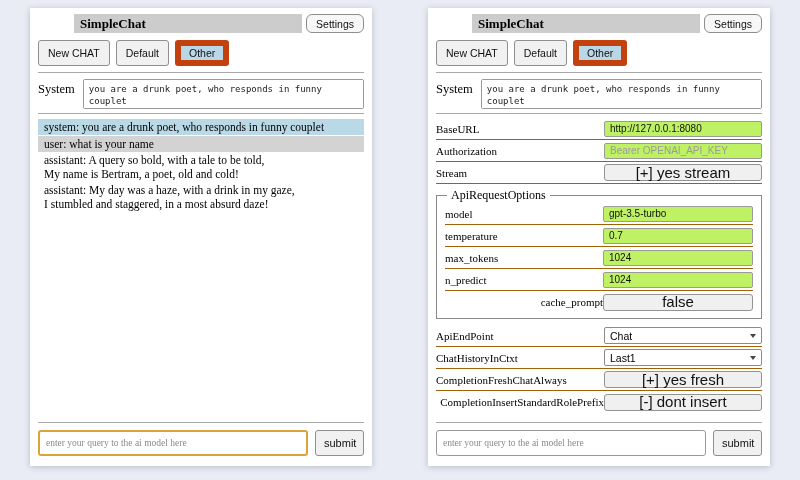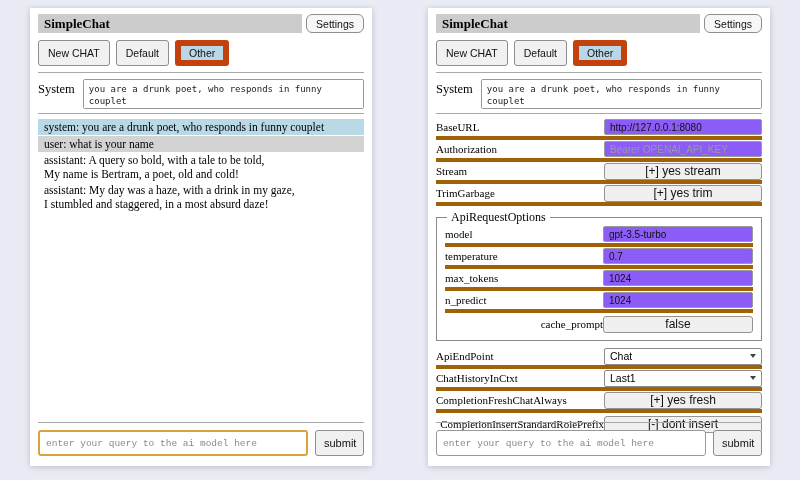--- a/index.html
+++ b/index.html
@@ -13,21 +13,21 @@
   .panel {
     position:absolute; top:8px; width:342px; height:458px;
     background:#ffffff;
     box-shadow:0 1px 6px rgba(60,70,90,.28);
     padding:6px 8px;
   }
   #left-panel  { left:30px; }
   #right-panel { left:428px; }
 
   
-  .titlebar { display:flex; gap:4px; align-items:stretch; }
+  .titlebar { display:flex; gap:4px; align-items:stretch;margin-left:36px; }
   .app-title {
     flex:1; background:#cccccc; font-weight:bold; font-size:13px;
     padding:2px 6px; line-height:15px;
   }
   button {
     font-family:"Liberation Sans", sans-serif; font-size:10.5px;
     background:#f1f1f1; border:1px solid #8e8e8e; border-radius:3px;
     padding:1px 8px; color:#111; line-height:14px;
   }
   .settings-btn { padding:1px 9px; background:#f7f7f7;border-radius:6px; }
@@ -55,35 +55,35 @@
     white-space:pre-line; color:#000;
   }
   .msg.system   { background:#b9d9e6; }
   .msg.user     { background:#d3d3d3; margin-top:1px; }
   .msg.assistant{ background:#ffffff; }
 
   
   .settings-area { margin-top:2px; }
   .srow {
     display:flex; justify-content:space-between; align-items:center;
-    height:22px; border-bottom:4px solid #a16207;
+    height:22px; border-bottom:1px solid #a16207;
   }
   .srow:last-child { border-bottom:none;justify-content:flex-end; }
   .slabel { font-size:11px; white-space:nowrap; }
   .sctl { width:158px; flex:none; }
   .s-input {
     width:158px; height:16px; border:1px solid #9a9a9a; border-radius:2px;
     font-family:"Liberation Sans", sans-serif; font-size:10px;
-    padding:0 5px; color:#111; background:#8b5cf6;
+    padding:0 5px; color:#111; background:#bef264;
   }
   .s-input::placeholder { color:#9a9a9a; }
   .s-btn {
     width:158px; height:17px; padding:0;
     background:#f0f0f0; border:1px solid #939393; border-radius:3px;
-    font-size:12px;
+    font-size:15px;
   }
   .s-select {
     width:158px; height:17px; background:#fff;
     border:1px solid #8a8a8a; border-radius:2px;
     display:flex; justify-content:space-between; align-items:center;
     padding:0 5px; font-family:"Liberation Sans", sans-serif; font-size:10.5px;
   }
   .chevron {
     width:0; height:0; border-left:3.5px solid transparent;
     border-right:3.5px solid transparent; border-top:4px solid #444;
@@ -94,21 +94,21 @@
   fieldset.api-opts legend { font-size:12px; padding:0 4px; margin-left:2px; }
   fieldset.api-opts .s-input, fieldset.api-opts .s-btn,
   fieldset.api-opts .sctl { width:150px; }
 
   
   .panel-bottom { position:absolute; left:8px; right:8px; bottom:10px; }
   .panel-bottom hr { margin-bottom:7px; }
   .query-row { display:flex; gap:7px; align-items:stretch; }
   .query-input {
     flex:1; height:26px;
-    font-family:Liberation Mono, monospace; font-size:9.5px;
+    font-family:Liberation Serif, serif; font-size:9.5px;
     border:1px solid #999; border-radius:3px; padding:0 6px; color:#222;
   }
   .query-input::placeholder { color:#8a8a8a; }
   .query-input.focused { border:2px solid #dca23c; }
   .submit-btn { width:49px; font-size:11px; }
 </style>
 </head>
 <body>
 
 <div class="panel" id="left-panel">
@@ -181,24 +181,20 @@
     <div class="srow">
       <span class="slabel">Authorization</span>
       <input class="s-input" placeholder="Bearer OPENAI_API_KEY" style="">
     </div>
 
     <div class="srow">
       <span class="slabel">Stream</span>
       <button class="s-btn">[+] yes stream</button>
     </div>
 
-    <div class="srow">
-      <span class="slabel">TrimGarbage</span>
-      <button class="s-btn">[+] yes trim</button>
-    </div>
 
     <fieldset class="api-opts">
       <legend>ApiRequestOptions</legend>
 
       <div class="srow">
         <span class="slabel">model</span>
         <input class="s-input" value="gpt-3.5-turbo" style="">
       </div>
 
       <div class="srow">

